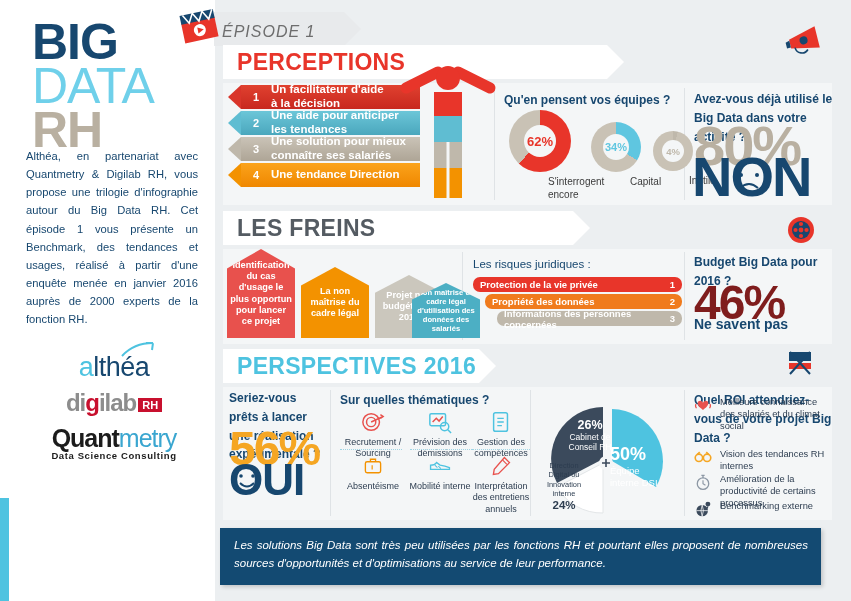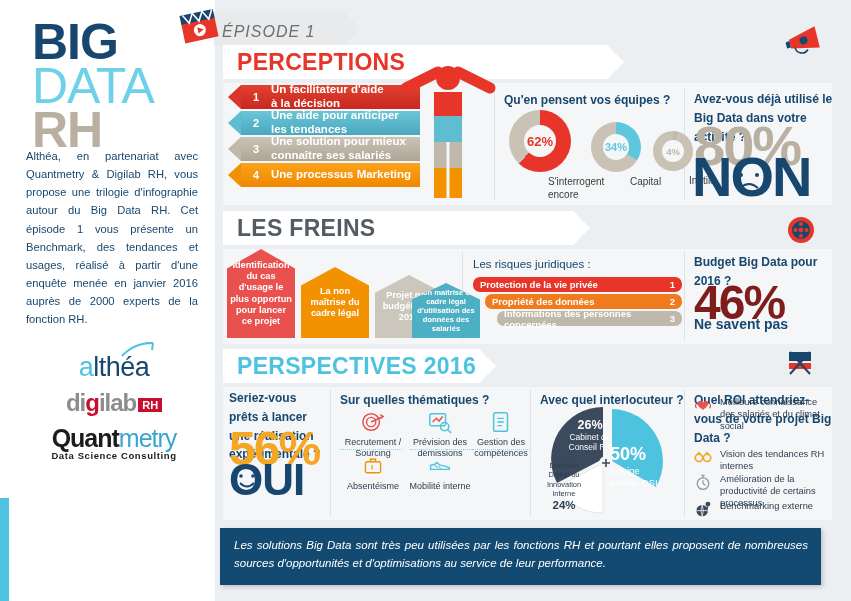--- a/index.html
+++ b/index.html
@@ -217,21 +217,21 @@
       <span class="lbl" style="white-space:pre-line;">Une solution pour mieux
 connaître ses salariés</span>
     </div>
   </div>
   <div class="chev" style="left:228px;top:163px;width:192px;">
     <svg class="tip" viewBox="0 0 13 24">
         <path d="M13 0 L13 24 L0 12 Z" fill="#f39200"></path>
       </svg>
     <div class="body" style="background:linear-gradient(180deg,#fba31b,#ef8700);">
       <span class="num">4</span>
-      <span class="lbl" style="white-space:pre-line;">Une processus Marketing</span>
+      <span class="lbl" style="white-space:pre-line;">Une tendance Direction</span>
     </div>
   </div>
 
   <svg style="position:absolute;left:398px;top:62px;width:100px;height:140px;" viewBox="0 0 100 140">
     <path d="M8 26 L40 10 M92 26 L60 10" stroke="#e8352a" stroke-width="11" stroke-linecap="round" fill="none"></path>
     <circle cx="50" cy="16" r="12" fill="#e8352a"></circle>
     <rect x="36" y="30" width="28" height="24" fill="#e8352a"></rect>
     <rect x="36" y="54" width="28" height="26" fill="#5fbdd2"></rect>
     <rect x="36" y="80" width="28" height="26" fill="#bfb8ab"></rect>
     <rect x="36" y="106" width="28" height="30" fill="#f39200"></rect>
@@ -402,24 +402,30 @@
   </div>
   <div class="theme-cell" style="left:407px;top:453px;">
     <div class="ic">
       <svg viewBox="0 0 28 20" width="24" height="20">
           <path d="M3 14 L3 9 Q8 9 10 6 L14 9 Q20 10 25 12 L25 14 Z" stroke="#4ec3e0" stroke-width="1.6" fill="none"></path>
           <path d="M8 9 L11 12 M12 10 L15 13" stroke="#4ec3e0" stroke-width="1.2"></path>
         </svg>
     </div>
     <div class="tl">Mobilité interne</div>
   </div>
-
-  <div style="position:absolute;left:540px;top:390px;">
-    <span class="q-title">Avec quel interlocuteur ?</span>
-  </div>
+  <div class="theme-cell" style="left:468px;top:453px;">
+    <div class="ic">
+      <svg viewBox="0 0 26 26" width="22" height="22">
+          <path d="M17 3 L23 9 L10 22 L4 23 L5 17 Z" stroke="#e8514d" stroke-width="1.6" fill="none"></path>
+          <path d="M15 6 L20 11" stroke="#e8514d" stroke-width="1.4"></path>
+        </svg>
+    </div>
+    <div class="tl">Interprétation des entretiens annuels</div>
+  </div>
+
   <svg style="position:absolute;left:540px;top:407px;width:132px;height:108px;" viewBox="0 0 132 108">
     <path d="M68 54 L68 2 A52 52 0 0 1 112 80 Z" fill="#4ec3e0" transform="translate(4,0)"></path>
     <path d="M66 54 L66 2 A52 52 0 0 0 20 78 Z" fill="#3b4a5c" transform="translate(-3,-2)"></path>
     <path d="M66 56 L20 80 A52 52 0 0 0 66 106 Z" fill="#ffffff" stroke="#e3e6e8" stroke-width="1" transform="translate(-3,0)"></path>
     <circle cx="66" cy="56" r="7" fill="#f4f6f7"></circle>
     <path d="M62 56 H70 M66 52 V60" stroke="#3b4a5c" stroke-width="1.6"></path>
   </svg>
   <div style="position:absolute;left:610px;top:444px;width:60px;color:#fff;">
     <div style="font-size:18px;font-weight:bold;">50%</div>
     <div style="font-size:9.5px;line-height:1.25;">Équipe interne DSI</div>

